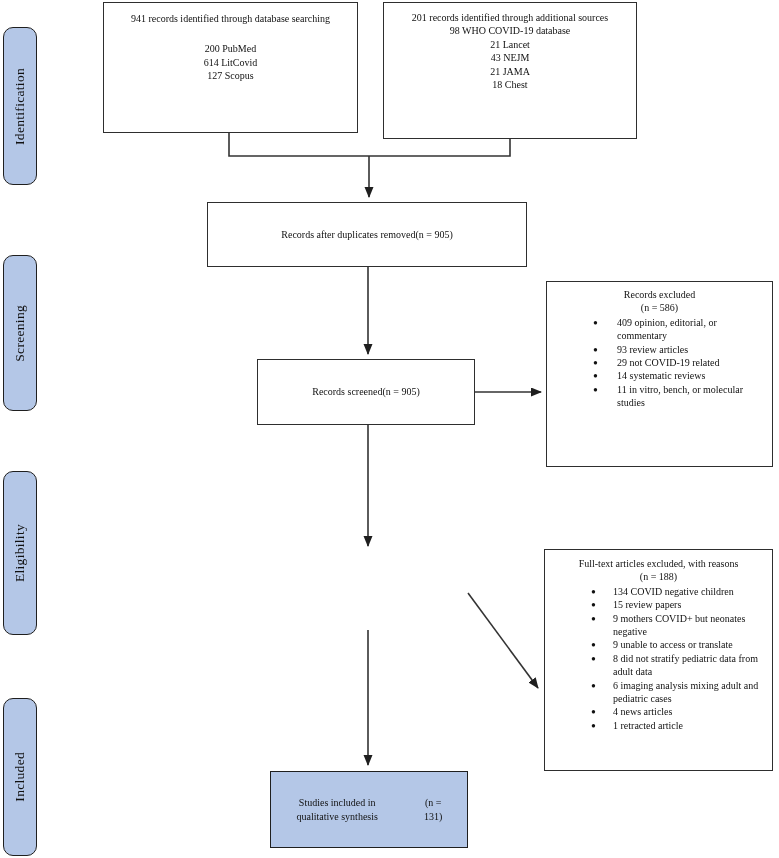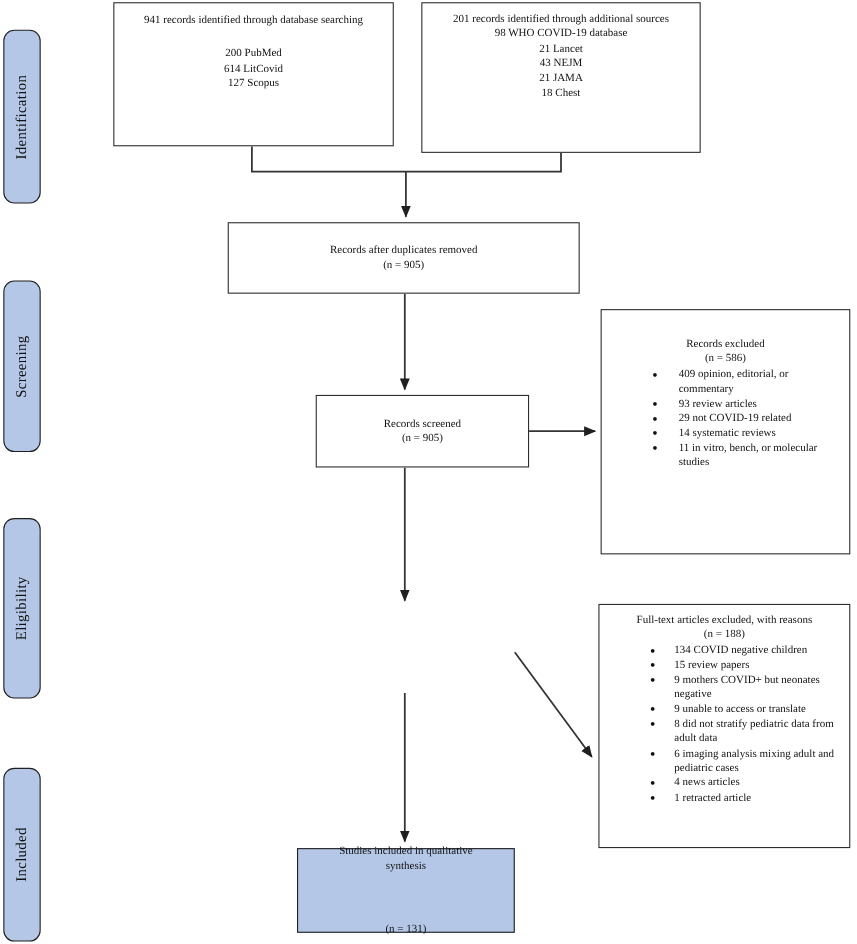--- a/index.html
+++ b/index.html
@@ -14,21 +14,21 @@
     display:flex;align-items:center;justify-content:center;box-sizing:border-box;
   }
   .stage span{
     writing-mode:vertical-rl;transform:rotate(180deg);
     font-size:13.5px;letter-spacing:.3px;white-space:nowrap;color:#111;
   }
   .box{
     position:absolute;box-sizing:border-box;background:#ffffff;
     border:1.7px solid #2e2e2e;font-size:10px;line-height:1.34;text-align:center;
   }
-  .box.center{display:flex;flex-direction:column;align-items:center;justify-content:center;}
+  .box.center{display:flex;flex-direction:row;align-items:center;justify-content:center;}
   .box.fill{background:#b4c7e7;}
   .spacer{height:17px;}
   .bullets{
     margin:1px 0 0 0;padding:0;list-style:none;text-align:left;
   }
   .bullets li{position:relative;padding:0 4px 0 62px;}
   .bullets li::before{
     content:"\2022";position:absolute;left:40px;top:-1px;font-size:14px;
   }
   .bullets.wide li{padding-left:64px;}
@@ -81,26 +81,26 @@
     <div>43 NEJM</div>
     <div>21 JAMA</div>
     <div>18 Chest</div>
   </div>
 
   <div class="box center" style="left:207px;top:202px;width:320px;height:65px;">
     <div>Records after duplicates removed</div>
     <div>(n = 905)</div>
   </div>
 
-  <div class="box center" style="left:287px;top:359px;width:194px;height:66px;">
+  <div class="box center" style="left:257px;top:359px;width:218px;height:66px;">
     <div>Records screened</div>
     <div>(n = 905)</div>
   </div>
 
-  <div class="box" style="left:546px;top:281px;width:227px;height:223px;padding:24px 6px 0;">
+  <div class="box" style="left:546px;top:281px;width:227px;height:186px;padding:6px 6px 0;">
     <div>Records excluded</div>
     <div>(n = 586)</div>
     <ul class="bullets wide">
       <li>409 opinion, editorial, or commentary</li>
       <li>93 review articles</li>
       <li>29 not COVID-19 related</li>
       <li>14 systematic reviews</li>
       <li>11 in vitro, bench, or molecular studies</li>
     </ul>
   </div>

